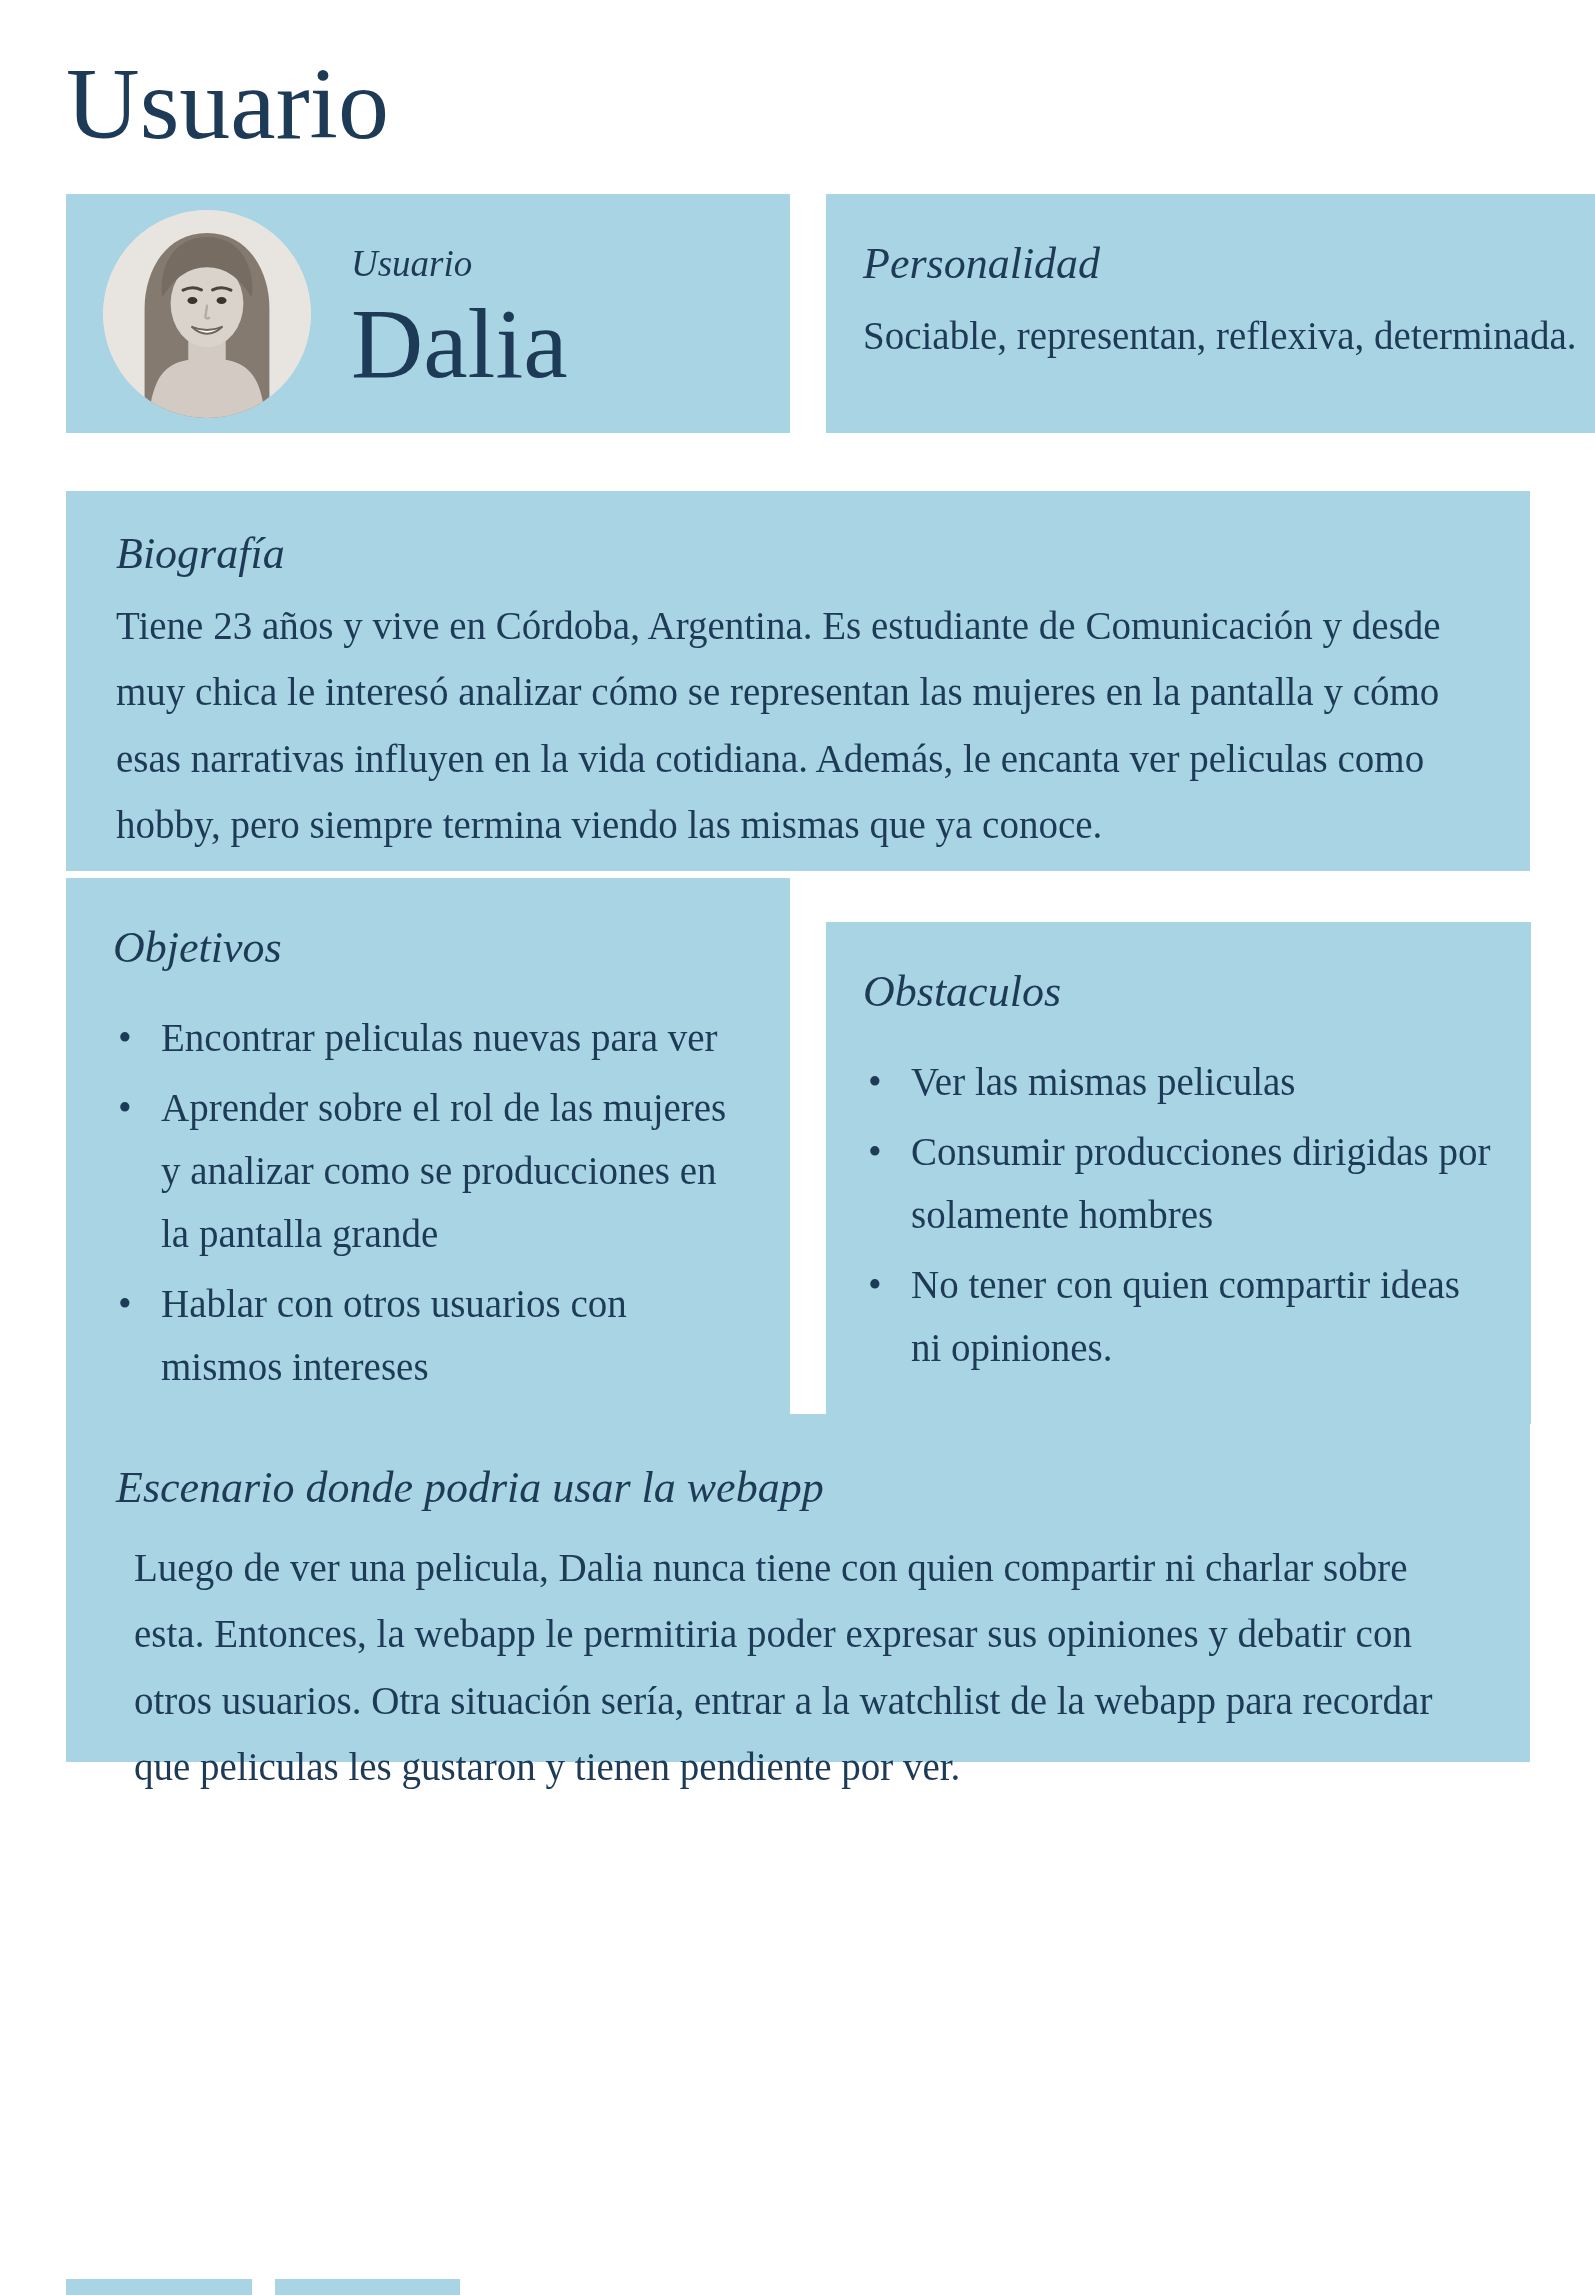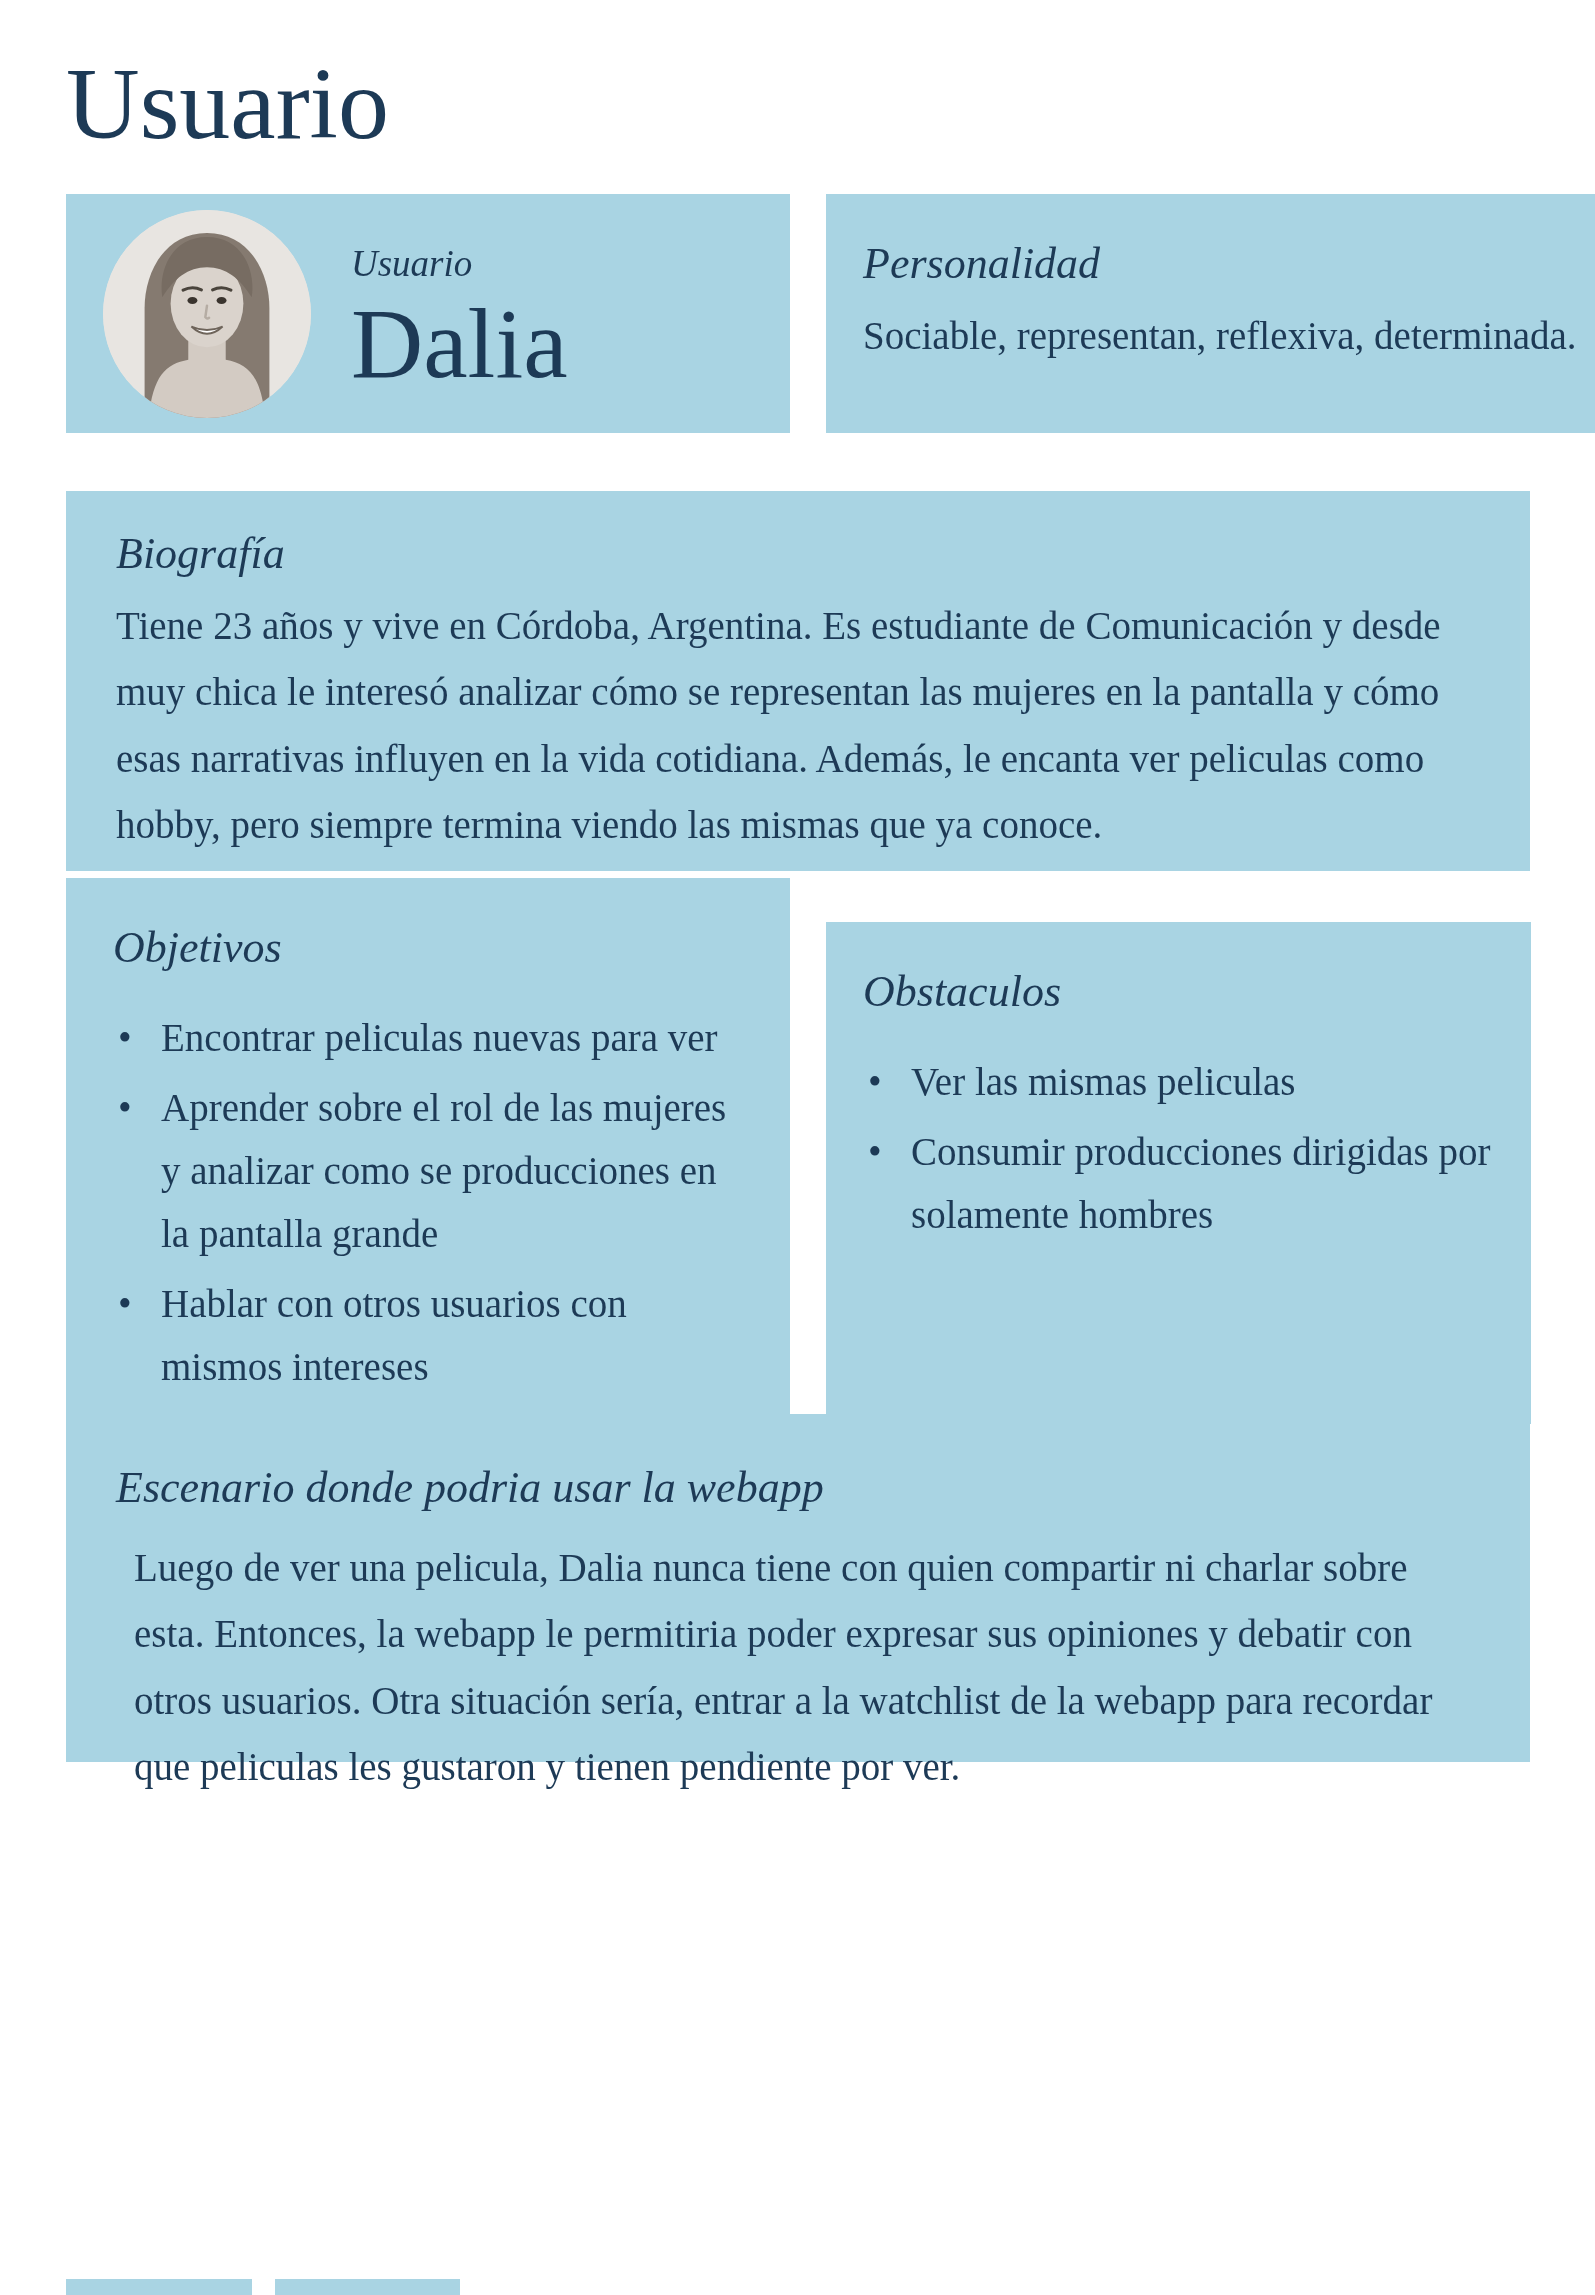--- a/index.html
+++ b/index.html
@@ -157,20 +157,21 @@
         <li>Aprender sobre el rol de las mujeres y analizar como se producciones en la pantalla grande</li>
         <li>Hablar con otros usuarios con mismos intereses</li>
       </ul>
   </div>
 
   <div class="card card-obstacles">
     <div class="card-title">Obstaculos</div>
     <ul class="bullet-list">
         <li>Ver las mismas peliculas</li>
         <li>Consumir producciones dirigidas por solamente hombres</li>
+        <li>No tener con quien compartir ideas ni opiniones.</li>
       </ul>
   </div>
 
   <div class="card card-scenario">
     <div class="card-title">Escenario donde podria usar la webapp</div>
     <div class="card-body">Luego de ver una pelicula, Dalia nunca tiene con quien compartir ni charlar sobre esta. Entonces, la webapp le permitiria poder expresar sus opiniones y debatir con otros usuarios. Otra situación sería, entrar a la watchlist de la webapp para recordar que peliculas les gustaron y tienen pendiente por ver.</div>
   </div>
 
   <div class="stub stub-1"></div>
   <div class="stub stub-2"></div>

